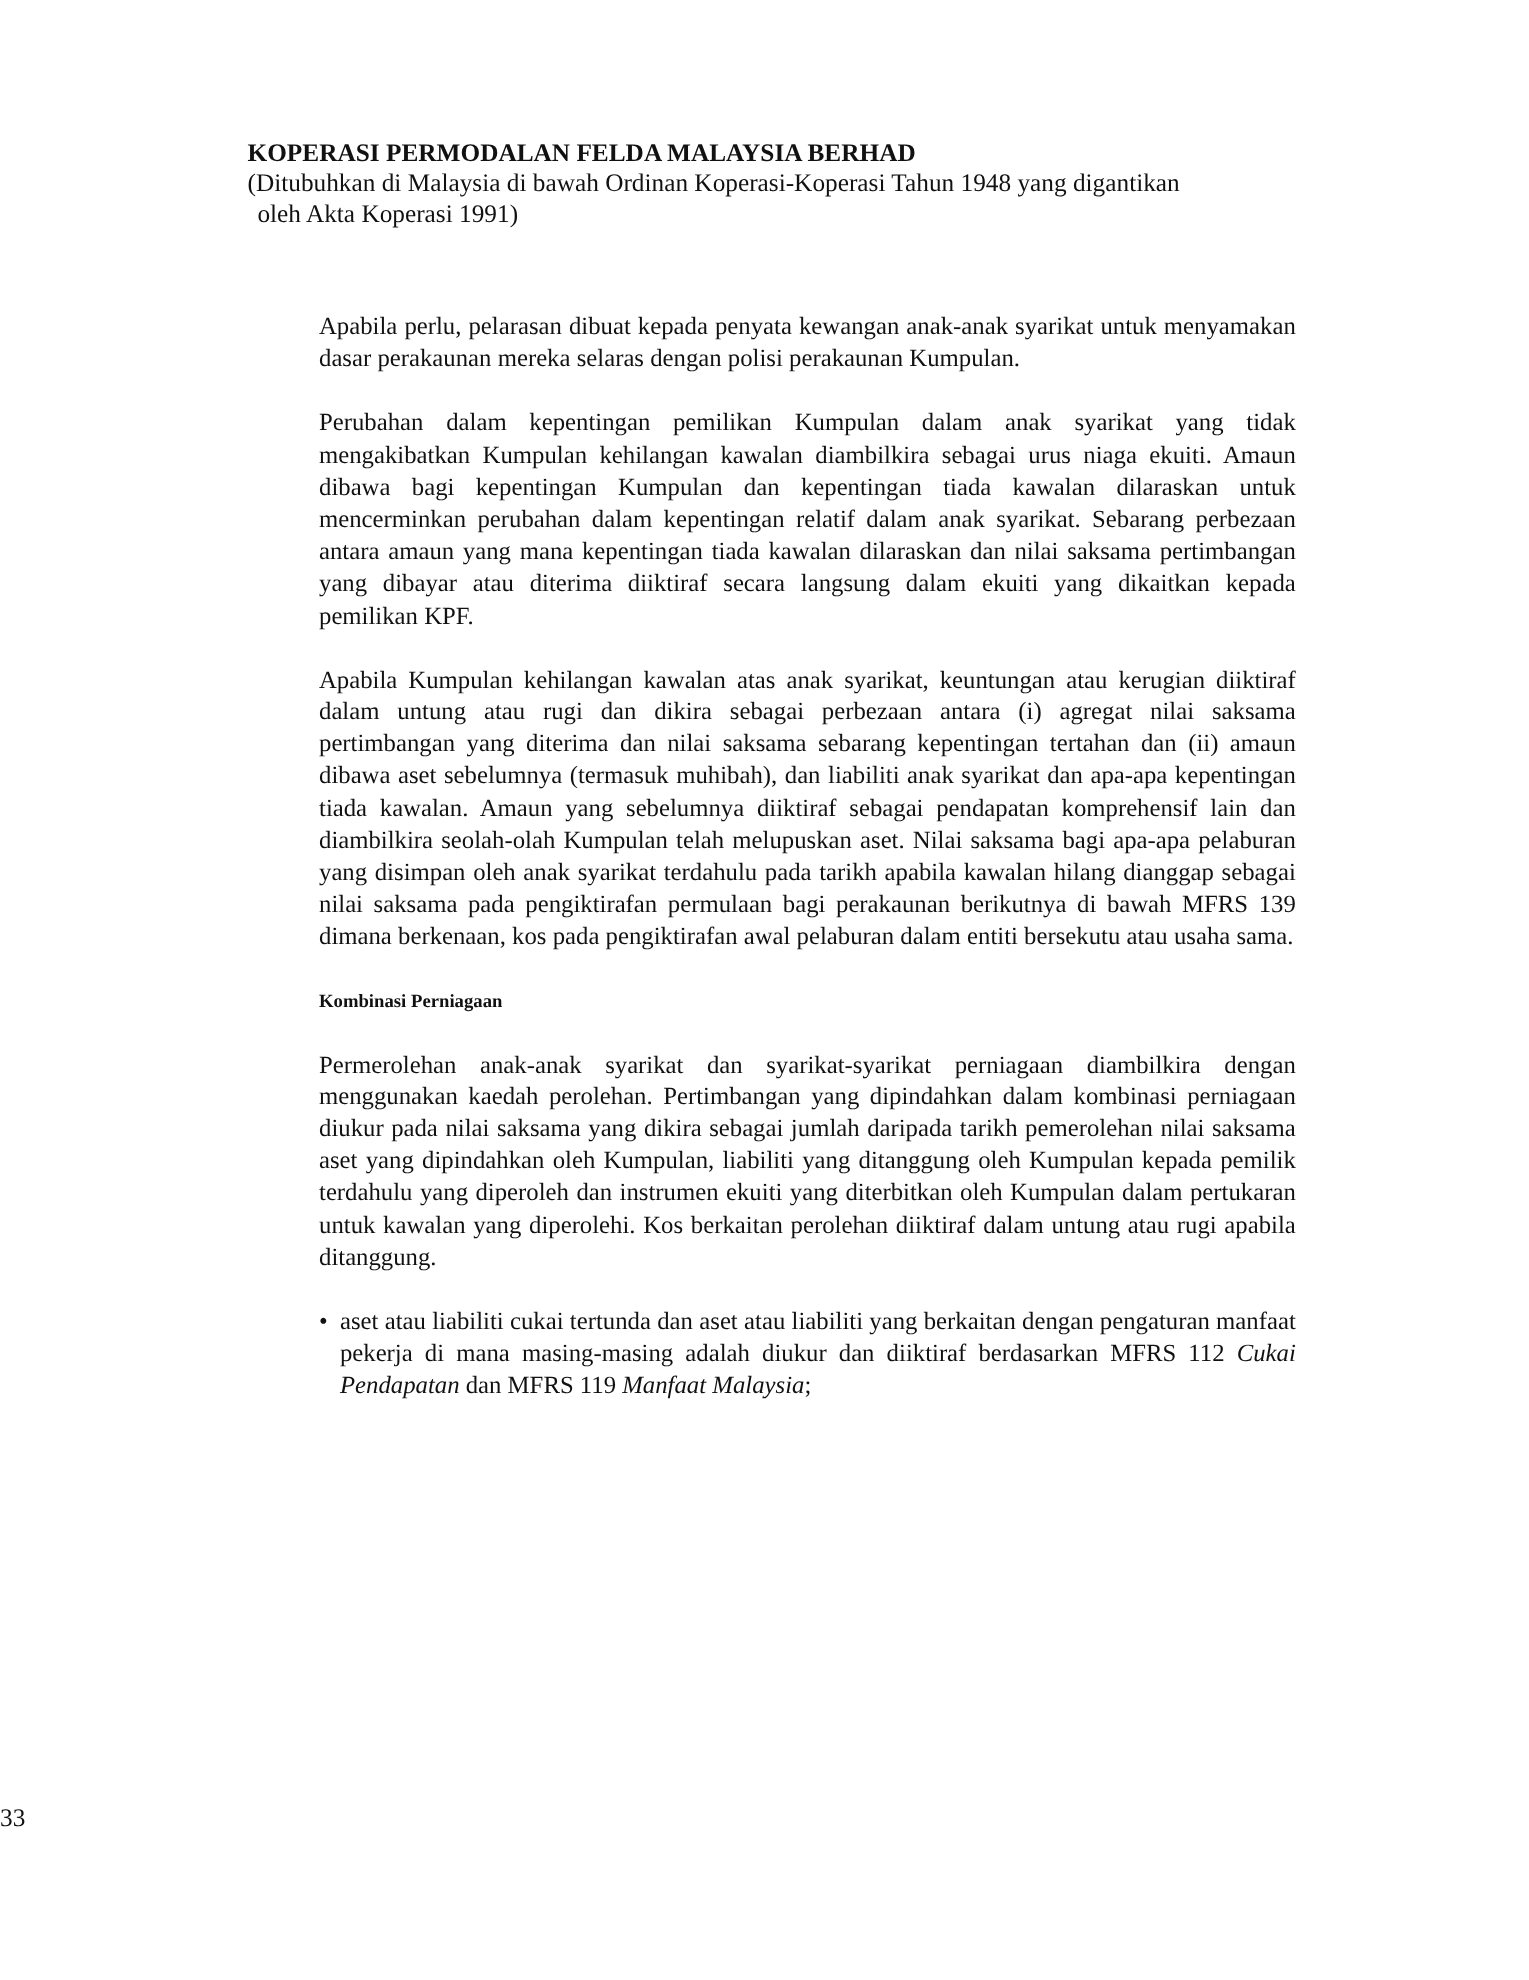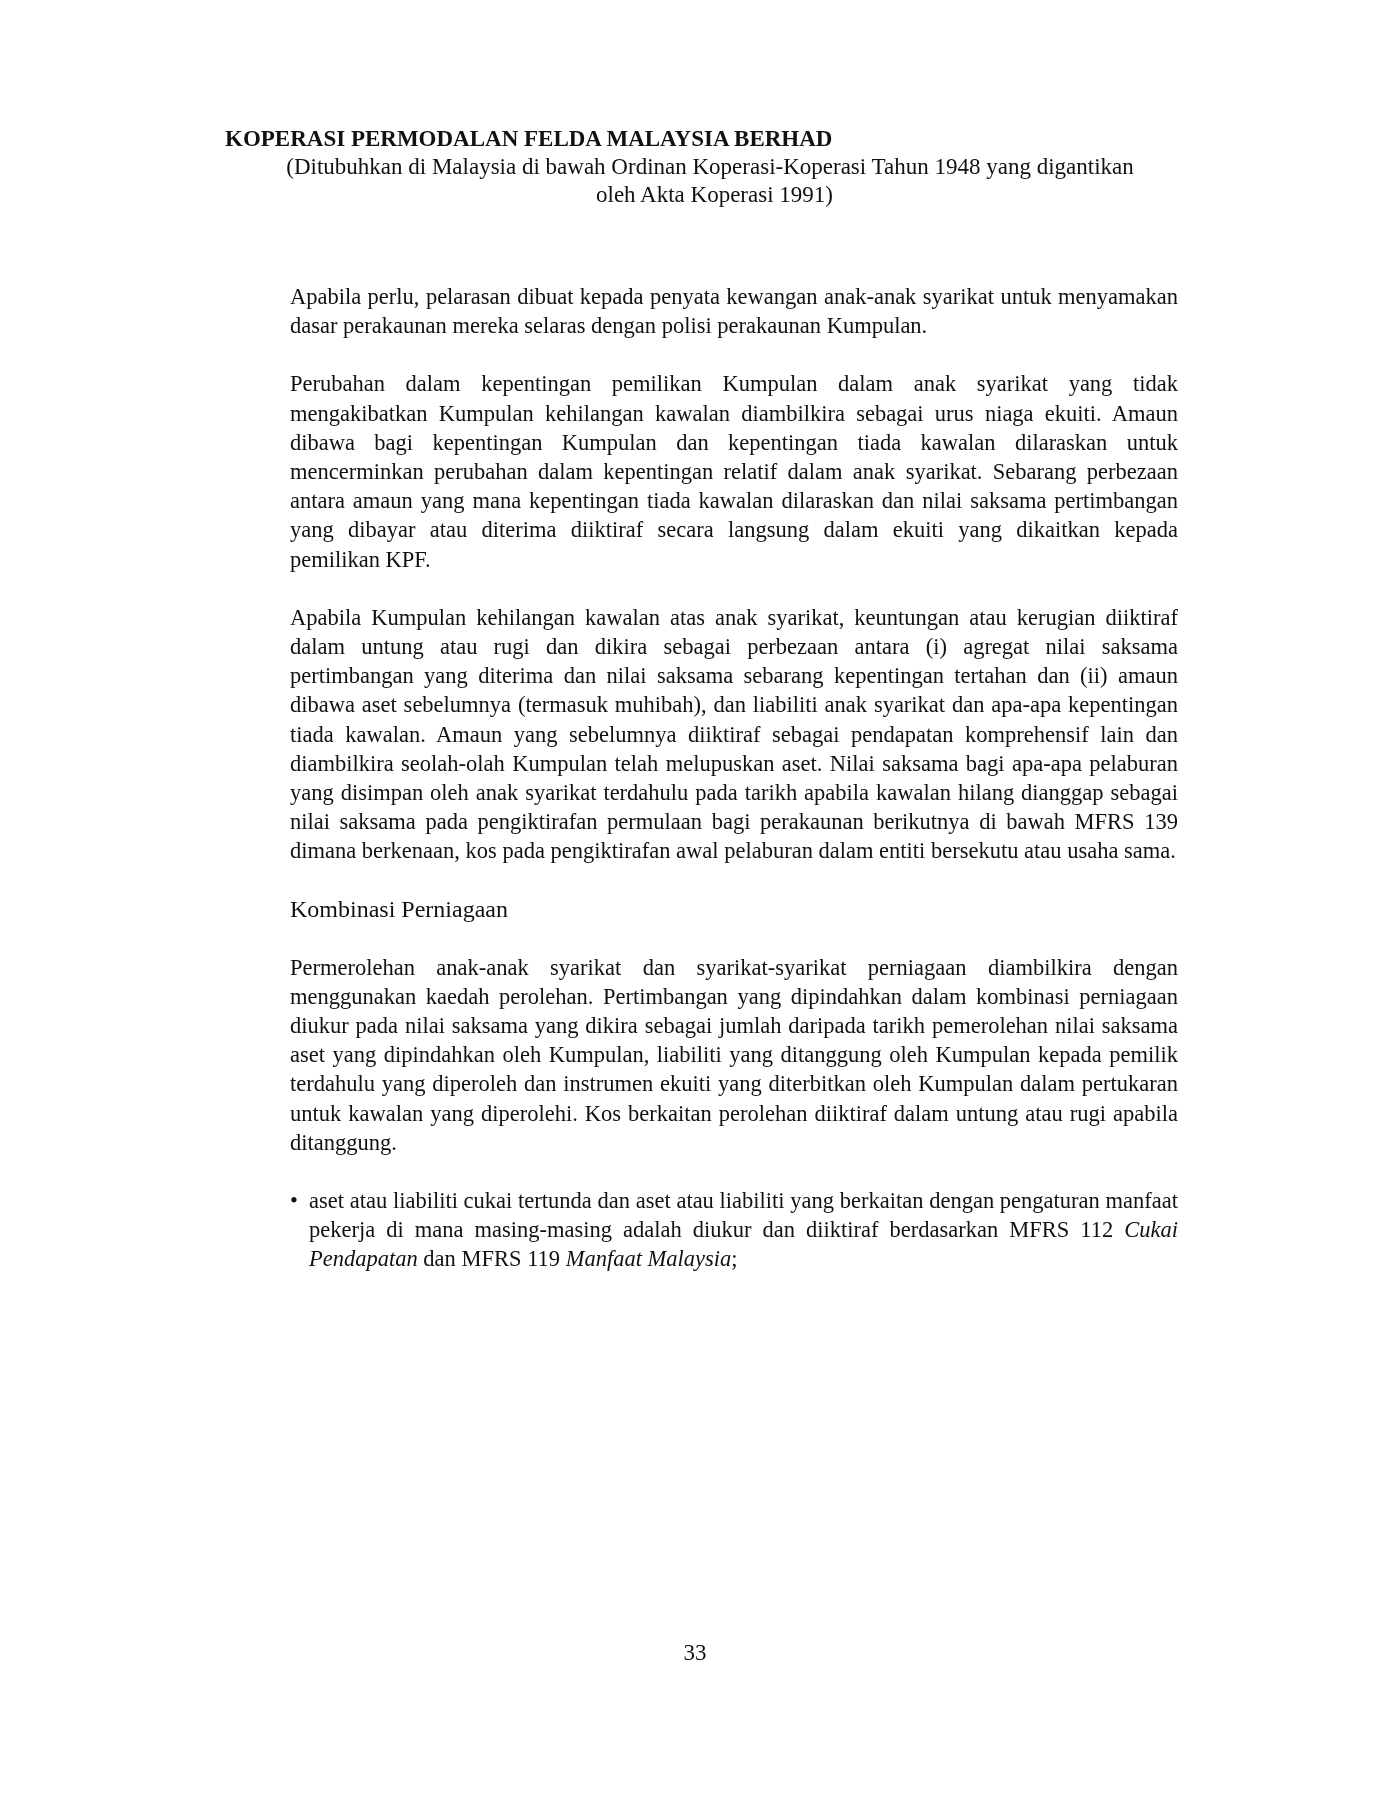--- a/index.html
+++ b/index.html
@@ -6,42 +6,42 @@
     body {
       width: 1390px; height: 1800px; position: relative; overflow: hidden;
       font-family: "Liberation Serif", "DejaVu Serif", serif;
       color: #111111;
     }
     .header {
       position: absolute; left: 225px; top: 125px; width: 970px;
       font-size: 23px; line-height: 28px;
     }
     .header .title { font-weight: bold; font-size: 23px; letter-spacing: 0px; }
-    .header .subtitle { font-size: 23px; text-align: center; }
+    .header .subtitle { font-size: 23px; }
     .header .subtitle .l2 { padding-left: 9px; display: block; }
     .content {
       position: absolute; left: 290px; top: 267px; width: 888px;
       font-size: 22.5px; line-height: 29.2px;
     }
     .content p {
       margin: 15px 0 29px 0; text-align: justify;
     }
     .content h3 {
-      margin: 0 0 29px 0; font-size: 24px; font-weight: normal; line-height: 29px;
+      margin: 0 0 29px 0; font-size: 17px; font-weight: bold; line-height: 29px;
     }
     .bullet-list { list-style: none; margin: 0; padding: 0; }
     .bullet-list li {
       position: relative; padding-left: 19px; text-align: justify;
     }
     .bullet-list li .dot {
       position: absolute; left: 0; top: 0;
     }
     .page-number {
       position: absolute; left: 0; width: 1390px; top: 1640px;
-      text-align: center; font-size: 23px;
+      text-align: left; font-size: 23px;
     }
     em { font-style: italic; }
   </style>
 </head>
 <body>
 
 <div class="header">
   <div class="title">KOPERASI PERMODALAN FELDA MALAYSIA BERHAD</div>
   <div class="subtitle">
     <span>(Ditubuhkan di Malaysia di bawah Ordinan Koperasi-Koperasi Tahun 1948 yang digantikan</span>

